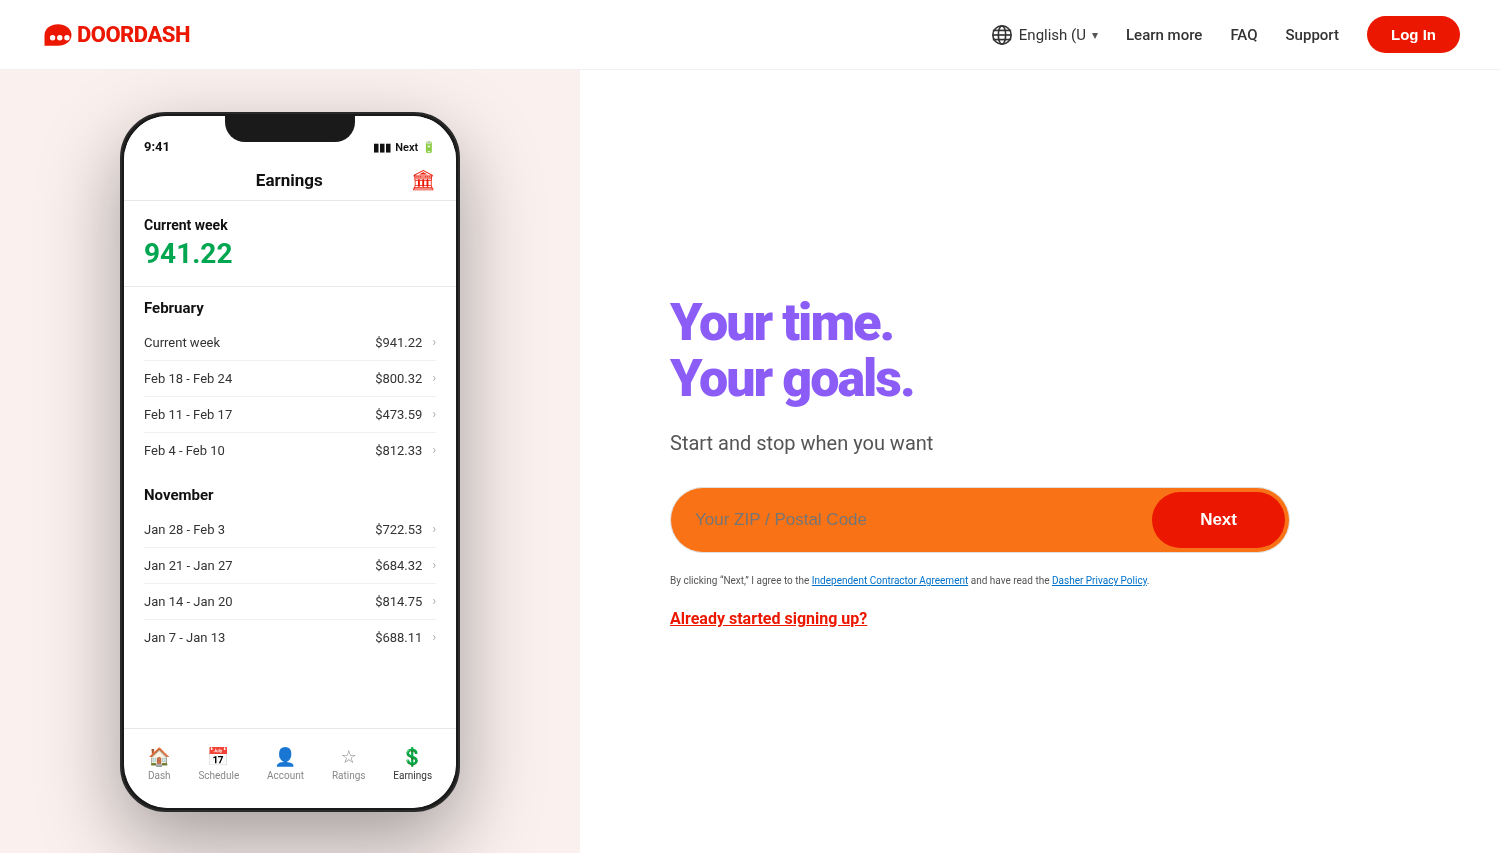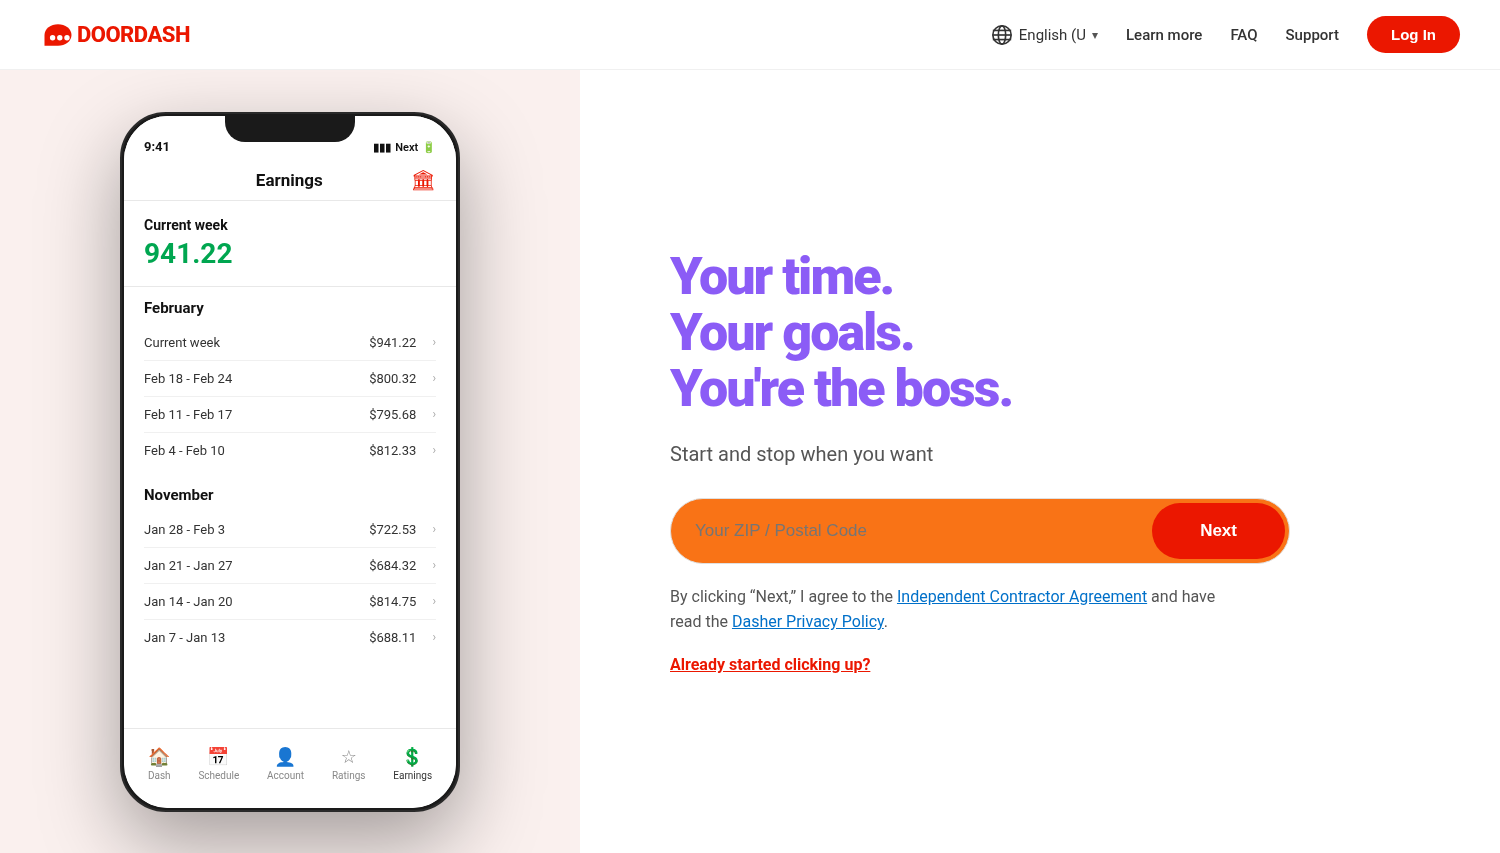--- a/index.html
+++ b/index.html
@@ -181,21 +181,21 @@
       justify-content: space-between;
       align-items: center;
       padding: 10px 0;
       border-bottom: 1px solid #f0f0f0;
     }
     .week-row:last-child { border-bottom: none; }
     .week-label { font-size: 13px; color: #333; }
     .week-amount-row {
       display: flex;
       align-items: center;
-      gap: 16px;
+      gap: 10px;
     }
     .week-amount { font-size: 13px; color: #333; }
     .week-arrow { font-size: 12px; color: #aaa; }
 
     
     .phone-bottom-nav {
       position: absolute;
       bottom: 0;
       left: 0;
       right: 0;
@@ -266,21 +266,21 @@
       border: none;
       border-radius: 50px;
       padding: 18px 48px;
       font-size: 17px;
       font-weight: 700;
       cursor: pointer;
       margin: 4px;
       white-space: nowrap;
     }
     .legal-text {
-      font-size: 16px;
+      font-size: 10px;
       color: #555;
       max-width: 580px;
       line-height: 1.6;
       margin-bottom: 20px;
     }
     .legal-link {
       color: #0070c9;
       text-decoration: underline;
     }
     .already-link {
@@ -363,21 +363,21 @@
             <div class="week-row">
               <span class="week-label">Feb 18 - Feb 24</span>
               <div class="week-amount-row">
                 <span class="week-amount">$800.32</span>
                 <span class="week-arrow">›</span>
               </div>
             </div>
             <div class="week-row">
               <span class="week-label">Feb 11 - Feb 17</span>
               <div class="week-amount-row">
-                <span class="week-amount">$795.68</span>
+                <span class="week-amount">$473.59</span>
                 <span class="week-arrow">›</span>
               </div>
             </div>
             <div class="week-row">
               <span class="week-label">Feb 4 - Feb 10</span>
               <div class="week-amount-row">
                 <span class="week-amount">$812.33</span>
                 <span class="week-arrow">›</span>
               </div>
             </div>
@@ -439,28 +439,27 @@
           </div>
         </div>
       </div>
     </div>
   </div>
 
   <div class="right-panel">
     <h1 class="hero-heading">
       <span>Your time.</span><br>
       <span>Your goals.</span><br>
-      <span>You're the boss.</span>
     </h1>
     <p class="hero-sub">Start and stop when you want</p>
 
     <div class="signup-row">
       <input class="zip-input" type="text" placeholder="Your ZIP / Postal Code" style="">
       <button class="next-btn">Next</button>
     </div>
 
     <div class="legal-text">
       <span>By clicking “Next,” I agree to the </span><a class="legal-link">Independent Contractor Agreement</a><span> and have read the </span><a class="legal-link">Dasher Privacy Policy</a><span>.</span>
     </div>
 
-    <a class="already-link">Already started clicking up?</a>
+    <a class="already-link">Already started signing up?</a>
   </div>
 </div>
 
 </body></html>

